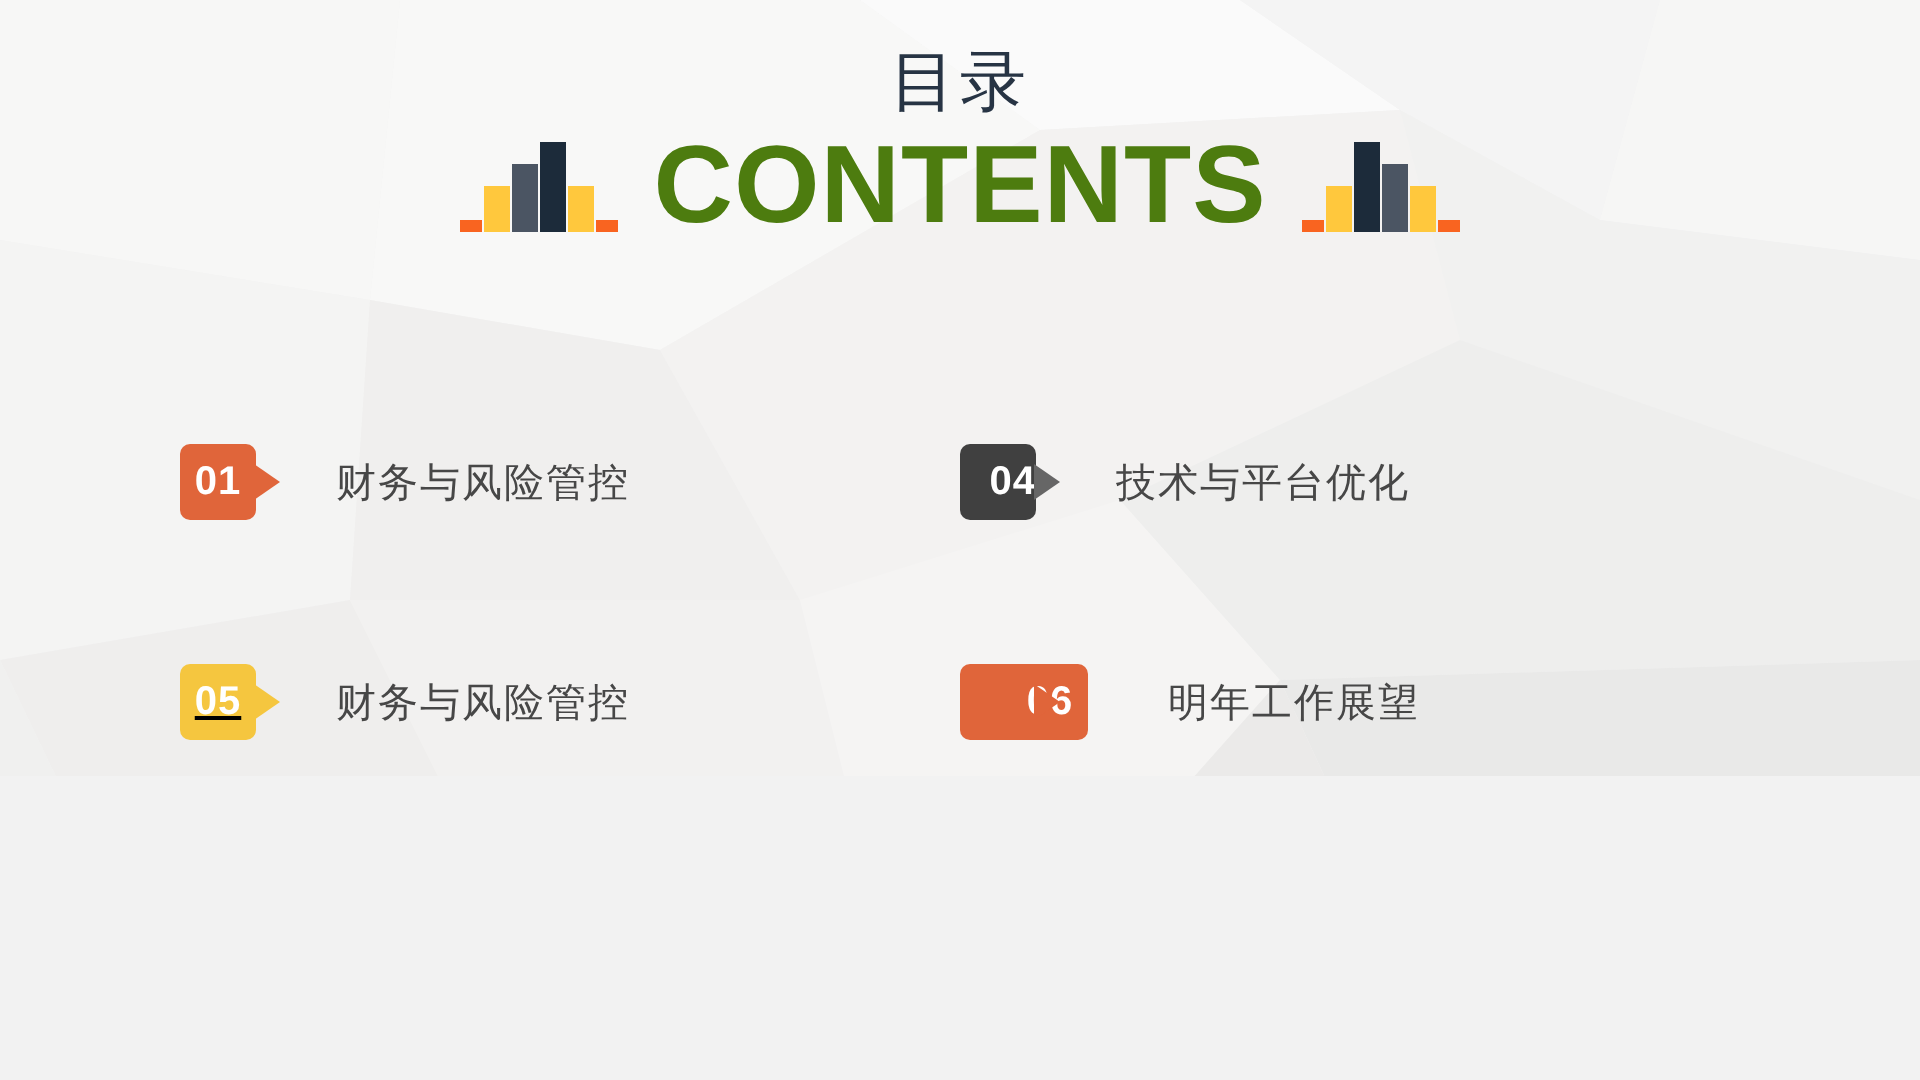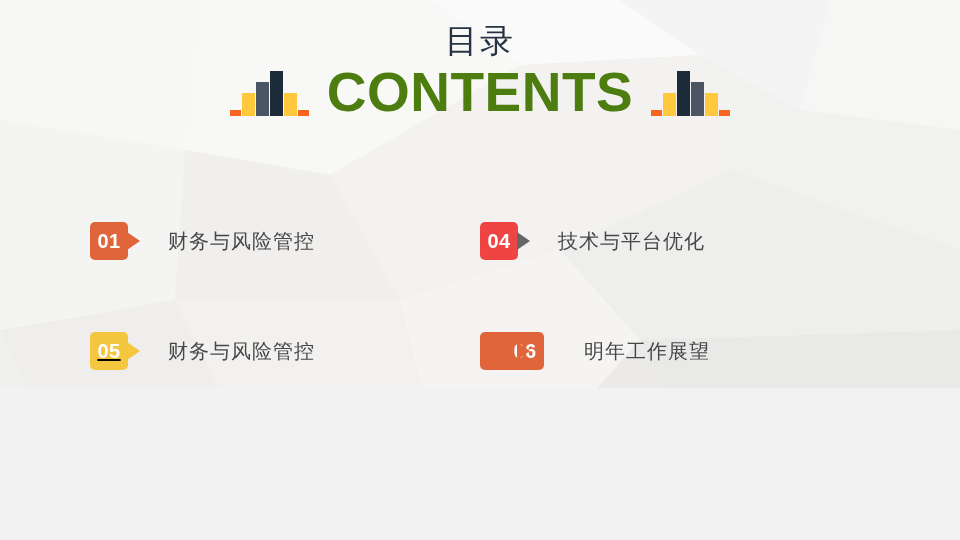--- a/index.html
+++ b/index.html
@@ -203,21 +203,21 @@
         <div class="badge" style="background:#e0653a;">
           <span class="num">01</span>
           <span class="pointer" style="color:#e0653a;"></span>
         </div>
         <span class="toc-label">财务与风险管控</span>
       </div>
 
 
 
       <div class="toc-item">
-        <div class="badge" style="background:#ef4444;">
+        <div class="badge" style="background:#404040;justify-content:flex-end;">
           <span class="num">04</span>
           <span class="pointer" style="color:#666666;"></span>
         </div>
         <span class="toc-label">技术与平台优化</span>
       </div>
 
       <div class="toc-item">
         <div class="badge" style="background:#f5c63f;text-decoration:underline;">
           <span class="num">05</span>
           <span class="pointer" style="color:#f5c63f;"></span>

